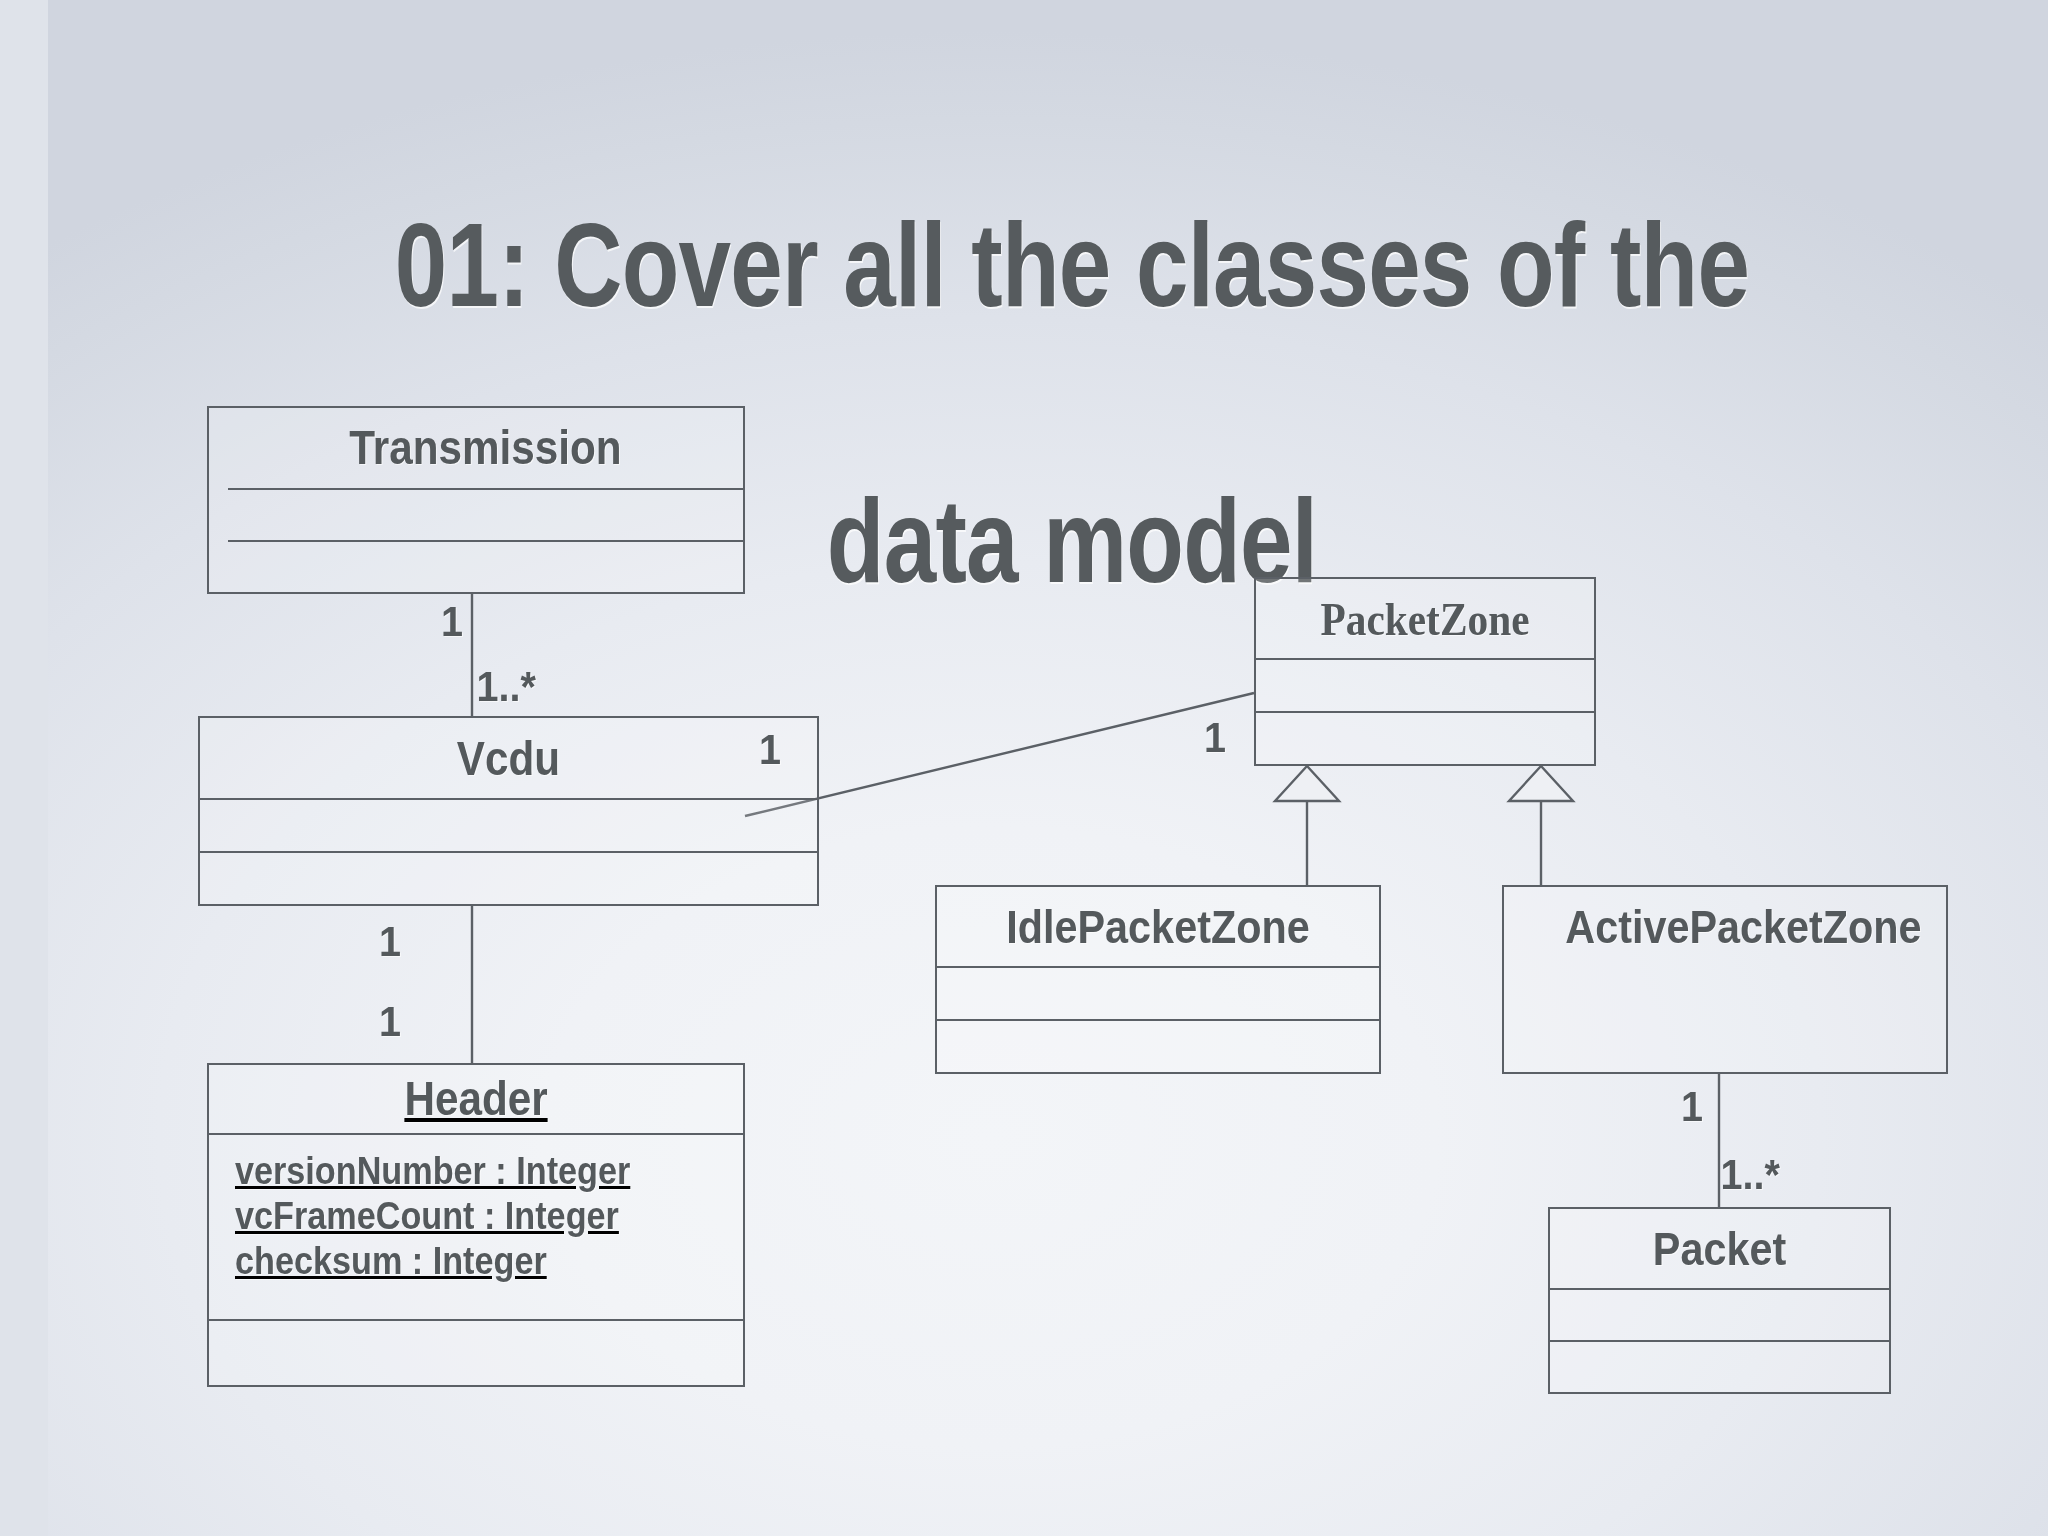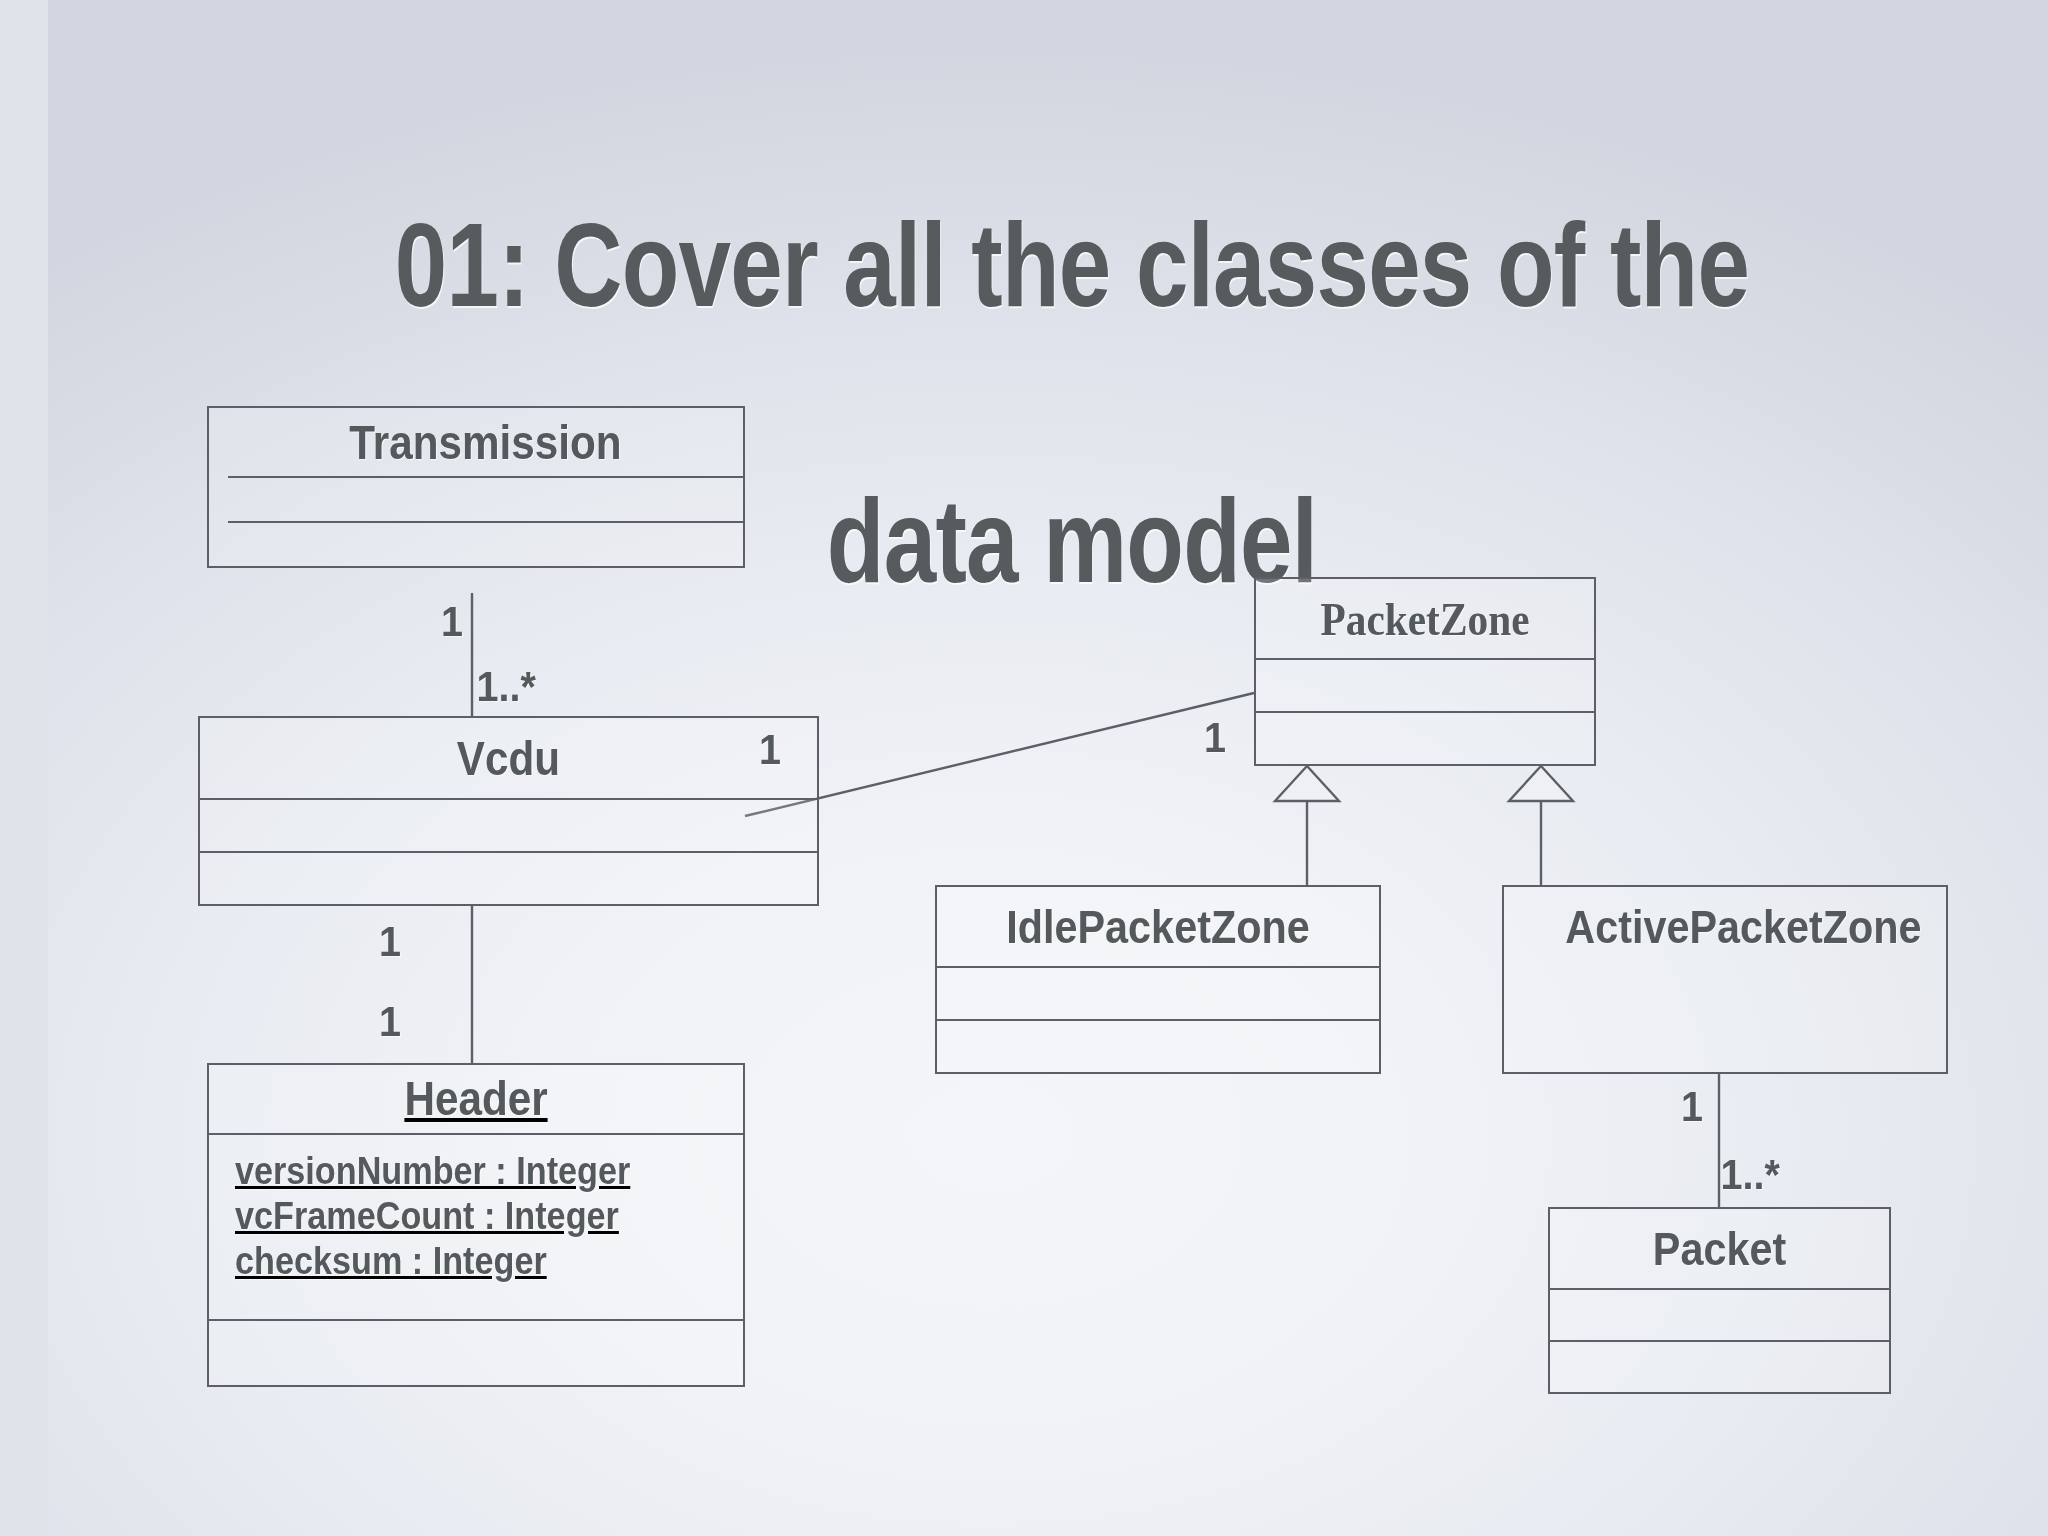--- a/index.html
+++ b/index.html
@@ -105,21 +105,21 @@
     font-size: 38px;
     line-height: 1.18;
     color: #54595c;
     text-shadow: 1px 1px 0 rgba(255,255,255,0.6);
     transform: scaleX(0.90);
     transform-origin: 0 50%;
     white-space: nowrap;
   }
 
   
-  #box-transmission { left:159px;  top:406px;  width:538px; height:162px;padding-left:19px; }
+  #box-transmission { left:159px;  top:406px;  width:538px; height:188px;padding-left:19px; }
   #box-transmission .uml-name { height:81px; font-size:48px; }
   #box-transmission .uml-compartment { height:53px; }
 
   #box-vcdu { left:150px; top:716px; width:621px; height:190px; }
   #box-vcdu .uml-name { height:82px; font-size:48px; }
   #box-vcdu .uml-compartment { height:54px; }
 
   #box-header { left:159px; top:1063px; width:538px; height:324px;text-decoration:underline; }
   #box-header .uml-name { height:74px; font-size:48px; }
   #box-header .uml-attrs { height:200px; }

